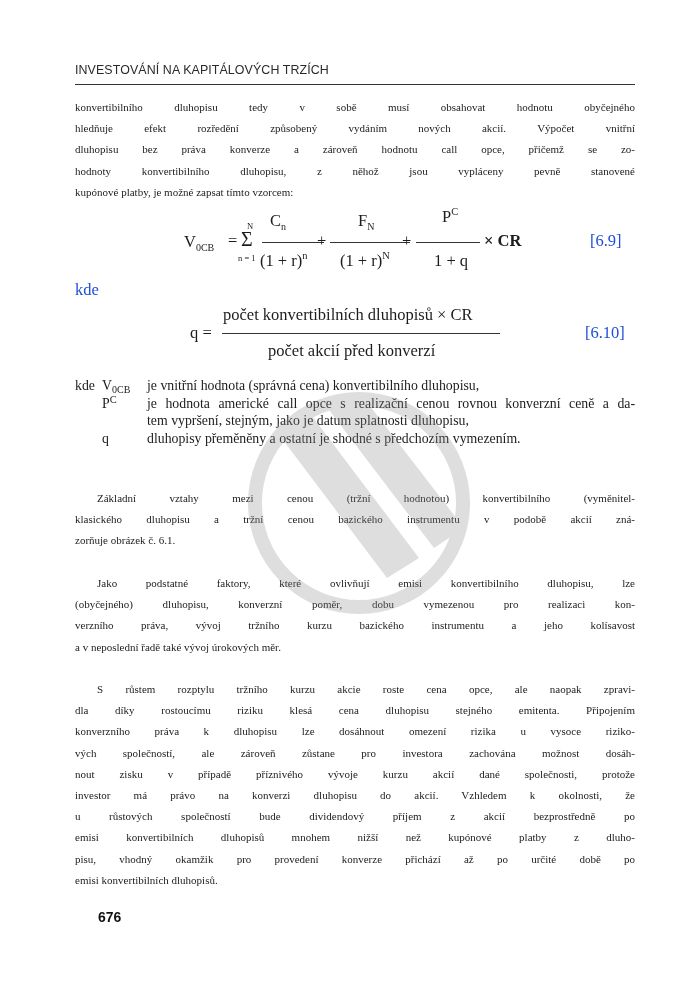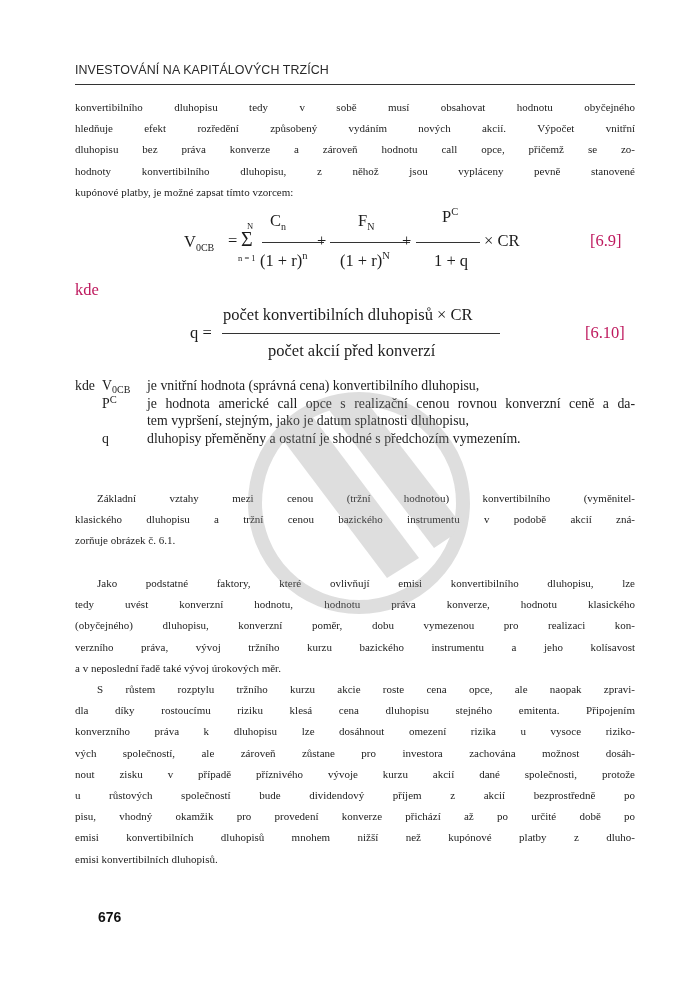--- a/index.html
+++ b/index.html
@@ -20,21 +20,21 @@
   .para .ln.last { text-align-last: left; }
   .para .ln.indent { padding-left: 22px; }
 
   
   .eq { position: absolute; font-family: "Liberation Serif", serif; font-size: 16.5px; color: #1c1c1c; }
   .eq .abs { position: absolute; white-space: nowrap; }
   .fracbar { position: absolute; height: 0; border-top: 1px solid #333; }
   .tiny { font-size: 8.5px; }
   .sup { font-size: 10.5px; position: relative; top: -7px; }
   .sub { font-size: 10px; position: relative; top: 4px; }
-  .eqlabel { position: absolute; font-family: "Liberation Serif", serif; font-size: 16.5px; color: #be185d; }
+  .eqlabel { position: absolute; font-family: "Liberation Serif", serif; font-size: 16.5px; color: #1d4ed8; }
 
   
   .defs { position: absolute; left: 63px; top: 377px; width: 560px; font-family: "Liberation Serif", serif; font-size: 13.8px; line-height: 17.6px; color: #1c1c1c; }
   .defrow { position: relative; display: block; }
   .defkde { position: absolute; left: 0; top: 0; }
   .defsym { position: absolute; left: 27px; top: 0; white-space: nowrap; }
   .deftext { display: block; margin-left: 72px; text-align: justify; }
   .deftext .ln { display: block; white-space: nowrap; text-align: justify; text-align-last: justify; }
   .deftext .ln.last { text-align-last: left; }
 
@@ -74,21 +74,21 @@
     <span class="abs" style="left:346px; top:211px;"><span>F</span><span class="sub tiny">N</span></span>
     <div class="fracbar" style="left:318px; top:242px; width:80px;"></div>
     <span class="abs" style="left:328px; top:251px;"><span>(1 + r)</span><span class="sup">N</span></span>
 
     <span class="abs" style="left:390px; top:231px;">+</span>
 
     <span class="abs" style="left:430px; top:207px;"><span>P</span><span class="sup tiny">C</span></span>
     <div class="fracbar" style="left:404px; top:242px; width:64px;"></div>
     <span class="abs" style="left:422px; top:251px;">1 + q</span>
 
-    <span class="abs" style="left:472px; top:231px;">× CR</span>
+    <span class="abs" style="left:472px; top:231px;font-weight:bold;">× CR</span>
   </div>
   <span class="eqlabel" style="left:578px; top:231px;">[6.9]</span>
 
   <span class="eqlabel" style="left:63px; top:280px;">kde</span>
 
   <div class="eq" style="left:0; top:0; width:700px; height:993px;">
     <span class="abs" style="left:178px; top:323px;">q =</span>
     <span class="abs" style="left:211px; top:305px;">počet konvertibilních dluhopisů × CR</span>
     <div class="fracbar" style="left:210px; top:333px; width:278px;"></div>
     <span class="abs" style="left:256px; top:341px;">počet akcií před konverzí</span>
@@ -119,35 +119,35 @@
   </div>
 
   <div class="para" style="top:488px;">
     <span class="ln indent">Základní vztahy mezi cenou (tržní hodnotou) konvertibilního (vyměnitel-</span>
     <span class="ln">klasického dluhopisu a tržní cenou bazického instrumentu v podobě akcií zná-</span>
     <span class="ln last">zorňuje obrázek č. 6.1.</span>
   </div>
 
   <div class="para" style="top:573px;">
     <span class="ln indent">Jako podstatné faktory, které ovlivňují emisi konvertibilního dluhopisu, lze</span>
-    <span class="ln">tedy uvést konverzní hodnotu, hodnotu práva konverze, hodnotu klasického</span>
     <span class="ln">(obyčejného) dluhopisu, konverzní poměr, dobu vymezenou pro realizaci kon-</span>
     <span class="ln">verzního práva, vývoj tržního kurzu bazického instrumentu a jeho kolísavost</span>
     <span class="ln last">a v neposlední řadě také vývoj úrokových měr.</span>
   </div>
 
   <div class="para" style="top:679px;">
     <span class="ln indent">S růstem rozptylu tržního kurzu akcie roste cena opce, ale naopak zpravi-</span>
     <span class="ln">dla díky rostoucímu riziku klesá cena dluhopisu stejného emitenta. Připojením</span>
     <span class="ln">konverzního práva k dluhopisu lze dosáhnout omezení rizika u vysoce riziko-</span>
     <span class="ln">vých společností, ale zároveň zůstane pro investora zachována možnost dosáh-</span>
     <span class="ln">nout zisku v případě příznivého vývoje kurzu akcií dané společnosti, protože</span>
+    <span class="ln">investor má právo na konverzi dluhopisu do akcií. Vzhledem k okolnosti, že</span>
     <span class="ln">u růstových společností bude dividendový příjem z akcií bezprostředně po</span>
+    <span class="ln">emisi konvertibilních dluhopisů mnohem nižší než kupónové platby z dluho-</span>
     <span class="ln">pisu, vhodný okamžik pro provedení konverze přichází až po určité době po</span>
-    <span class="ln">emisi konvertibilních dluhopisů mnohem nižší než kupónové platby z dluho-</span>
     <span class="ln last">emisi konvertibilních dluhopisů.</span>
   </div>
 
   <svg class="watermark" viewBox="0 0 230 230">
     <defs>
       <clipPath id="wmclip">
           <circle cx="115" cy="115" r="100"></circle>
         </clipPath>
     </defs>
     <circle cx="115" cy="115" r="104" fill="none" stroke="#8a8a8a" stroke-width="14"></circle>

